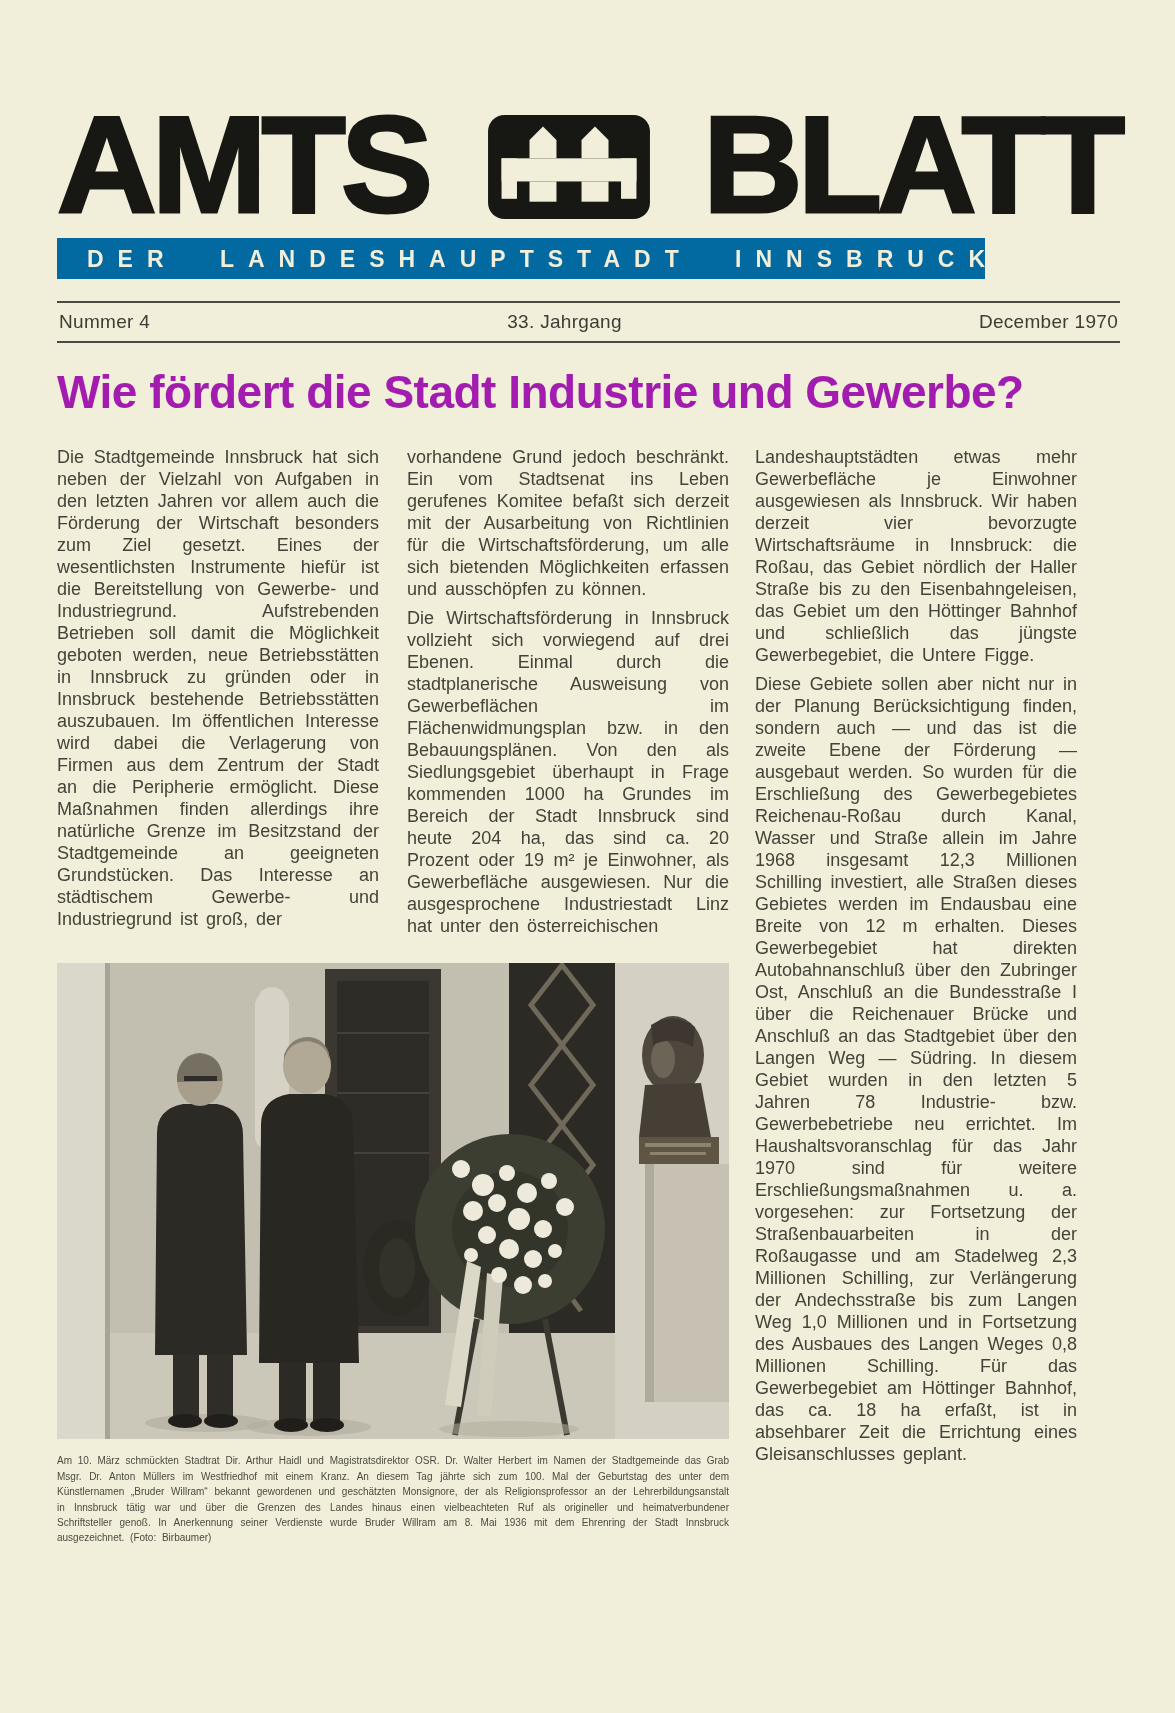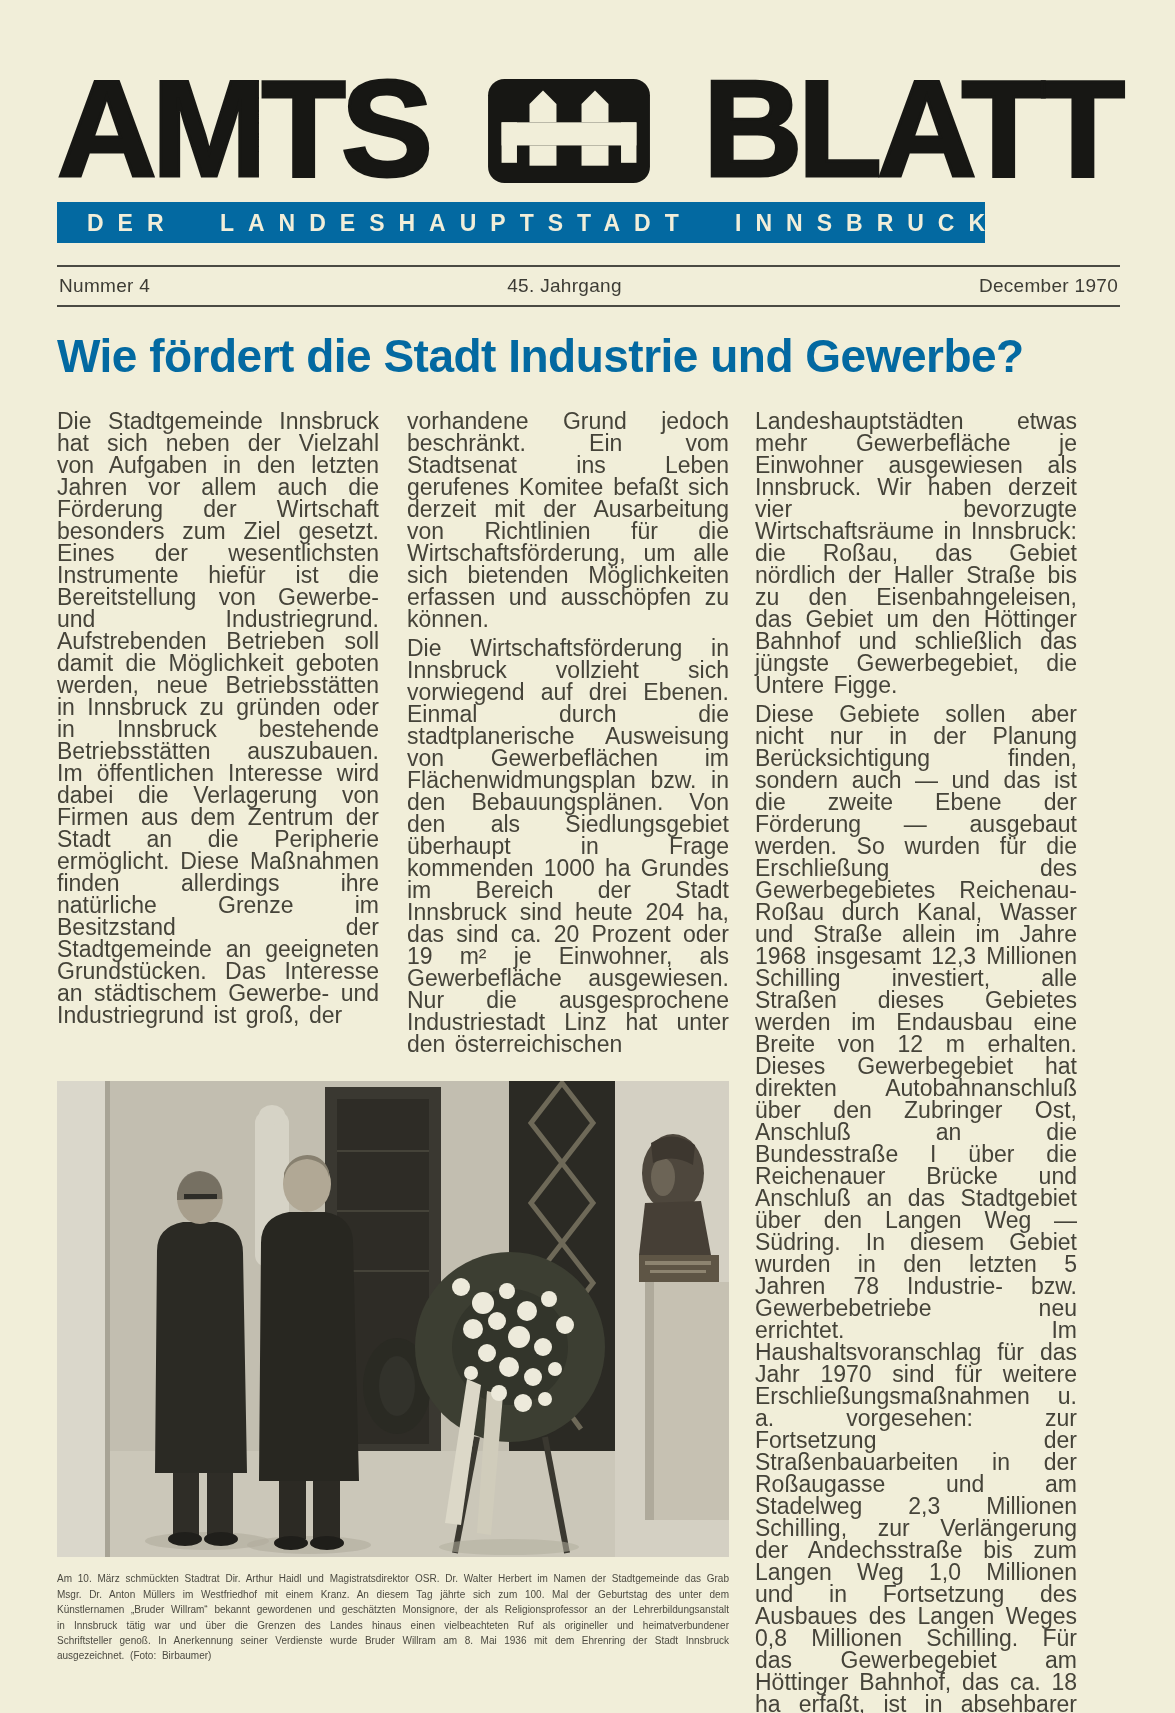--- a/index.html
+++ b/index.html
@@ -2,21 +2,21 @@
 <html><head>
 <meta charset="utf-8">
 <style>
   html,body{margin:0;padding:0;}
   body{
     width:1175px;height:1713px;overflow:hidden;
     background:#f1eed9;
     font-family:"Liberation Sans", sans-serif;
     color:#45433b;
   }
-  .page{box-sizing:border-box;width:1175px;height:1713px;padding:68px 55px 0 57px;}
+  .page{box-sizing:border-box;width:1175px;height:1713px;padding:104px 55px 0 57px;}
   
   .masthead-row{display:flex;justify-content:space-between;align-items:center;height:120px;}
   .mast-word{
     font-size:138px;font-weight:bold;line-height:1;color:#171714;
     letter-spacing:-5px;-webkit-text-stroke:3px #171714;white-space:nowrap;
   }
   .emblem{width:168px;height:106px;flex:none;margin:6px 4px 0 10px;}
   .subtitle-bar{
     margin-top:14px;width:928px;height:41px;background:#0369a1;
     display:flex;align-items:center;box-sizing:border-box;padding:2px 0 0 30px;
@@ -25,32 +25,32 @@
     color:#f1eed9;font-weight:bold;font-size:23px;
     letter-spacing:14px;word-spacing:22px;white-space:nowrap;
   }
   .meta-row{
     margin-top:22px;border-top:2px solid #4a4a43;border-bottom:2px solid #4a4a43;
     display:flex;justify-content:space-between;align-items:center;
     padding:8px 2px;font-size:19px;color:#3d3c35;letter-spacing:.3px;
   }
   
   .headline{
-    margin:25px 0 0 0;font-size:46px;font-weight:bold;color:#0369a1;
+    margin:25px 0 0 0;font-size:46px;font-weight:bold;color:#a21caf;
     letter-spacing:-.5px;line-height:1.05;white-space:nowrap;
   }
   
   .body-grid{display:flex;gap:26px;margin-top:30px;}
   .left-region{width:672px;flex:none;}
   .two-cols{display:flex;gap:28px;}
   .two-cols .col{width:322px;flex:none;}
   .col3{width:322px;flex:none;}
   .col p{
     margin:0 0 7px 0;text-align:justify;
-    font-size:23px;line-height:22px;word-spacing:3px;color:#454339;
+    font-size:18px;line-height:22px;word-spacing:3px;color:#454339;
   }
   .col p:last-child{margin-bottom:0;}
   
   figure{margin:26px 0 0 0;width:672px;}
   .photo{display:block;width:672px;height:476px;}
   figcaption{
     margin-top:14px;text-align:justify;
     font-size:10px;line-height:15.4px;word-spacing:3px;color:#4c4a41;
   }
 </style>
@@ -75,21 +75,21 @@
       </svg>
       <span class="mast-word">BLATT</span>
     </div>
 
     <div class="subtitle-bar">
       <span>DER LANDESHAUPTSTADT INNSBRUCK</span>
     </div>
 
     <div class="meta-row">
       <span>Nummer 4</span>
-      <span>45. Jahrgang</span>
+      <span>33. Jahrgang</span>
       <span>December 1970</span>
     </div>
   </header>
 
   <h1 class="headline">Wie fördert die Stadt Industrie und Gewerbe?</h1>
 
   <div class="body-grid">
 
     <div class="left-region">
       <div class="two-cols">

